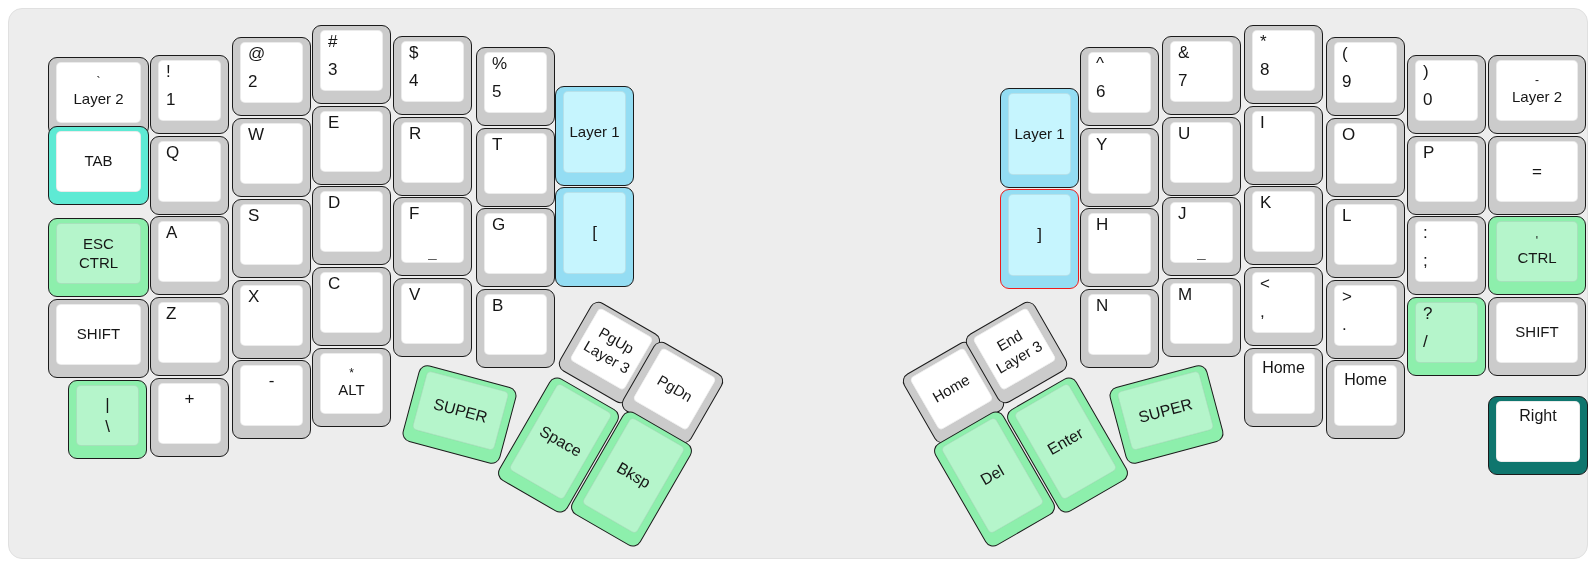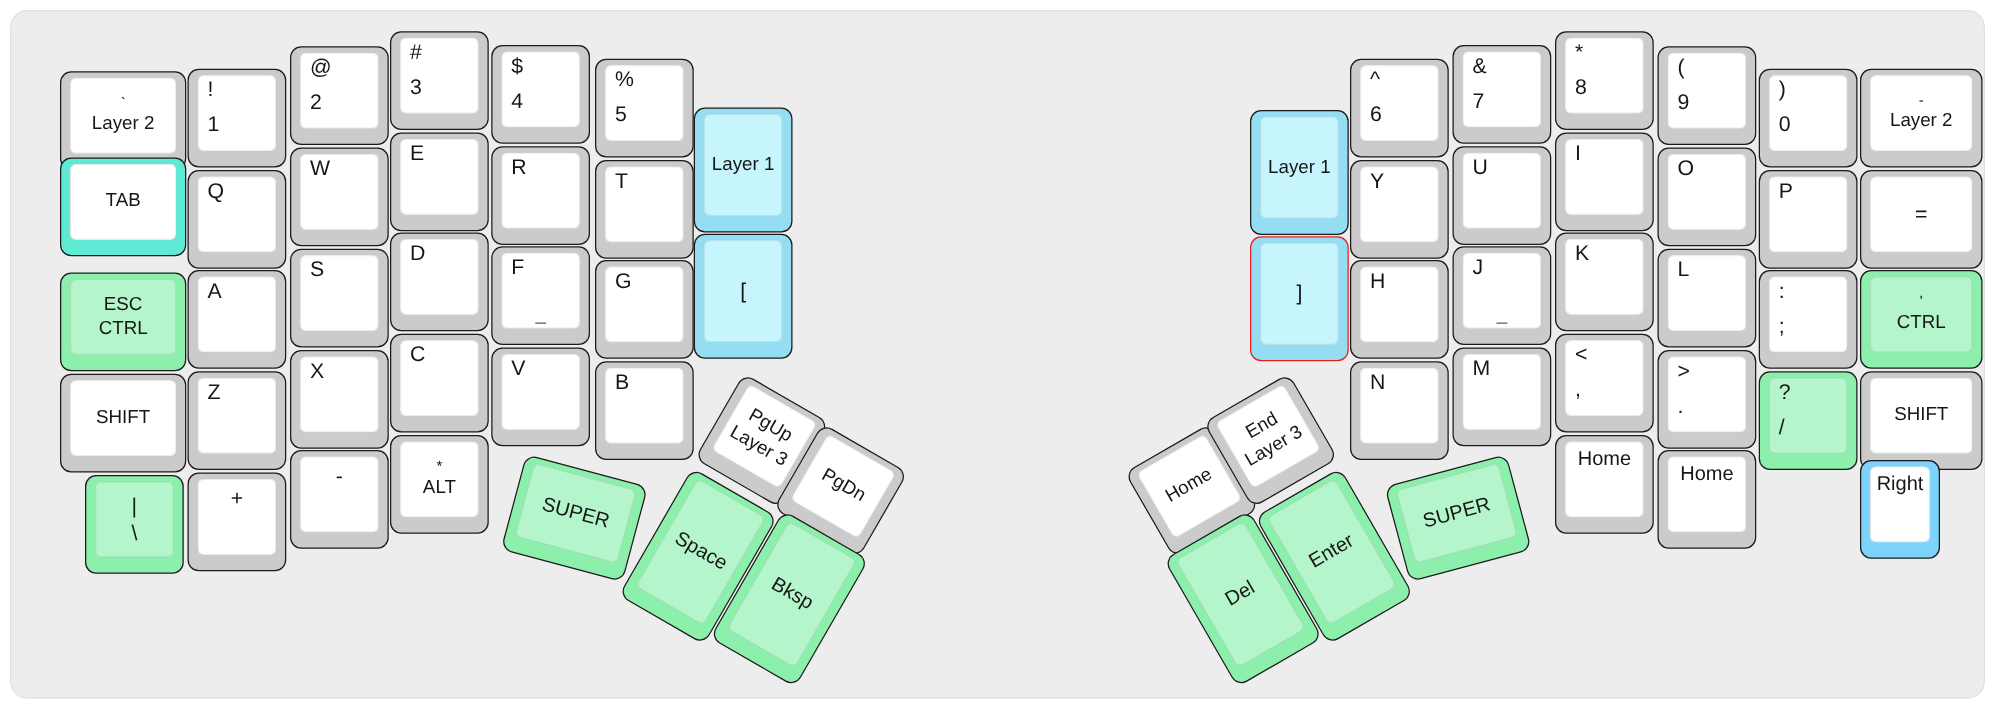--- a/index.html
+++ b/index.html
@@ -356,21 +356,21 @@
       <div class="cap center smallfirst" style="background: rgb(181, 245, 203);">
         <span class="leg leg0">'</span>
         <span class="leg leg1">CTRL</span>
       </div>
     </div>
     <div class="key" style="left: 1479px; top: 288px; width: 98px; height: 79px; background: rgb(203, 203, 203); border-color: rgb(27, 27, 27);">
       <div class="cap center" style="background: rgb(255, 255, 255);">
         <span class="leg leg0">SHIFT</span>
       </div>
     </div>
-    <div class="key" style="left: 1479px; top: 359px; width: 64px; height: 79px; background: #7dd3fc; border-color: rgb(27, 27, 27);">
+    <div class="key" style="left: 1479px; top: 387px; width: 100px; height: 79px; background: #0f766e; border-color: rgb(27, 27, 27);">
       <div class="cap top" style="background: rgb(255, 255, 255); font-size: 16px;">
         <span class="leg leg0">Right</span>
       </div>
     </div>
     <div class="key" style="left: 905px; top: 344px; width: 79px; height: 79px; background: rgb(203, 203, 203); border-color: rgb(27, 27, 27); transform: rotate(-30deg);">
       <div class="cap center" style="background: rgb(255, 255, 255);">
         <span class="leg leg0">Home</span>
       </div>
     </div>
     <div class="key" style="left: 968px; top: 304px; width: 79px; height: 79px; background: rgb(203, 203, 203); border-color: rgb(27, 27, 27); transform: rotate(-30deg);">

